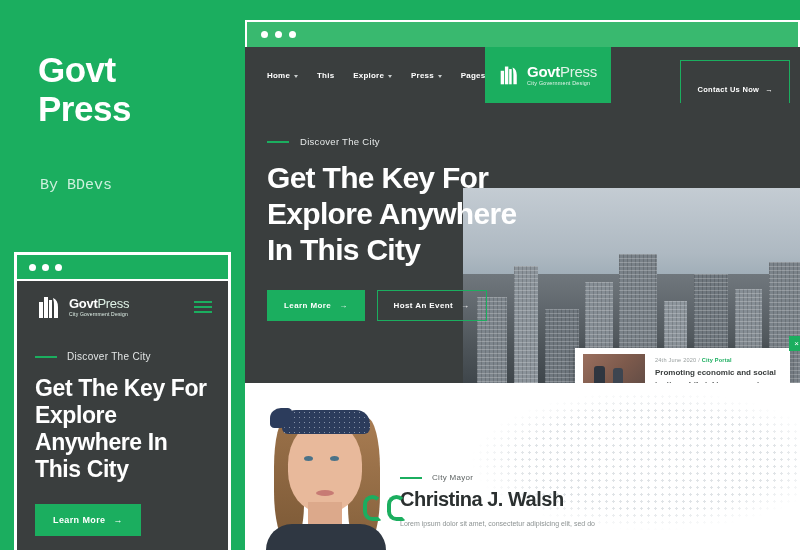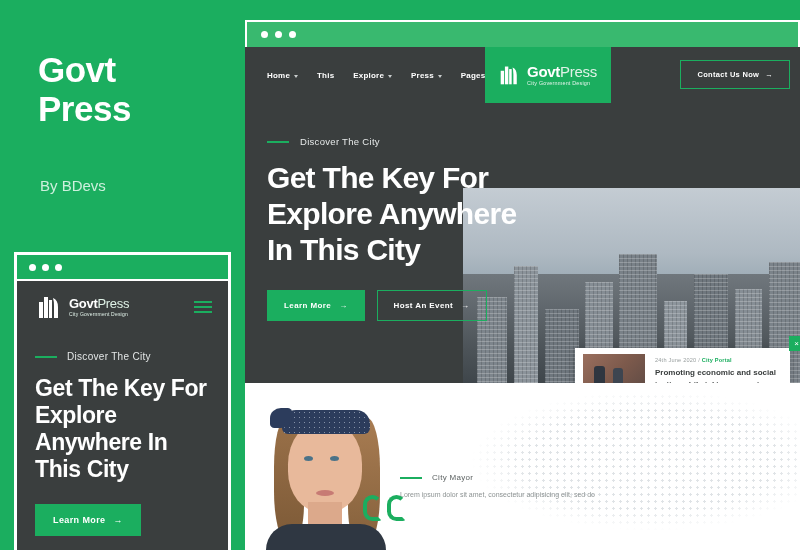--- a/index.html
+++ b/index.html
@@ -34,20 +34,21 @@
     font-weight: 300;
     color: #ffffff;
     letter-spacing: -0.2px;
   }
   .promo-by {
     position: absolute;
     left: 40px; top: 177px;
     font-size: 15px;
     font-weight: 400;
     color: #cdf0dd;
+    font-family: Liberation Mono, monospace;
   }
 
   
   .mobile {
     position: absolute;
     left: 14px; top: 252px;
     width: 217px; height: 298px;
     background: #3A3E3E;
     border: 3px solid #ffffff;
     border-bottom: none;
@@ -151,21 +152,21 @@
     gap: 6px;
   }
   .logo-txt { line-height: 1; }
   .logo-name { font-size: 15px; font-weight: bold; color: #ffffff; letter-spacing: -0.3px; }
   .logo-name .light { font-weight: 400; color: #dff2e7; }
   .logo-tag { font-size: 5.4px; color: #e4f5ec; letter-spacing: .2px; margin-top: 2px; }
 
   .contact-btn {
     position: absolute;
     right: 10px; top: 13px;
-    padding: 9px 16px;
+    padding: 24px 16px;
     border: 1px solid #1BAE5F;
     background: transparent;
     color: #ffffff;
     font-size: 7.5px; font-weight: bold; letter-spacing: .3px;
     display: flex; align-items: center; gap: 6px;
     cursor: pointer; white-space: nowrap;
   }
 
   
   .hero {
@@ -474,17 +475,18 @@
     <div class="quote">
       <span></span>
         <span></span>
     </div>
 
     <div class="mayor-copy">
       <div class="mayor-eyebrow">
         <i class="eyebrow-line"></i>
         <span>City Mayor</span>
       </div>
+      <div class="mayor-name">Christina J. Walsh</div>
       <div class="mayor-text">Lorem ipsum dolor sit amet, consectetur adipisicing elit, sed do</div>
     </div>
   </div>
 
 </div>
 
 </body></html>

